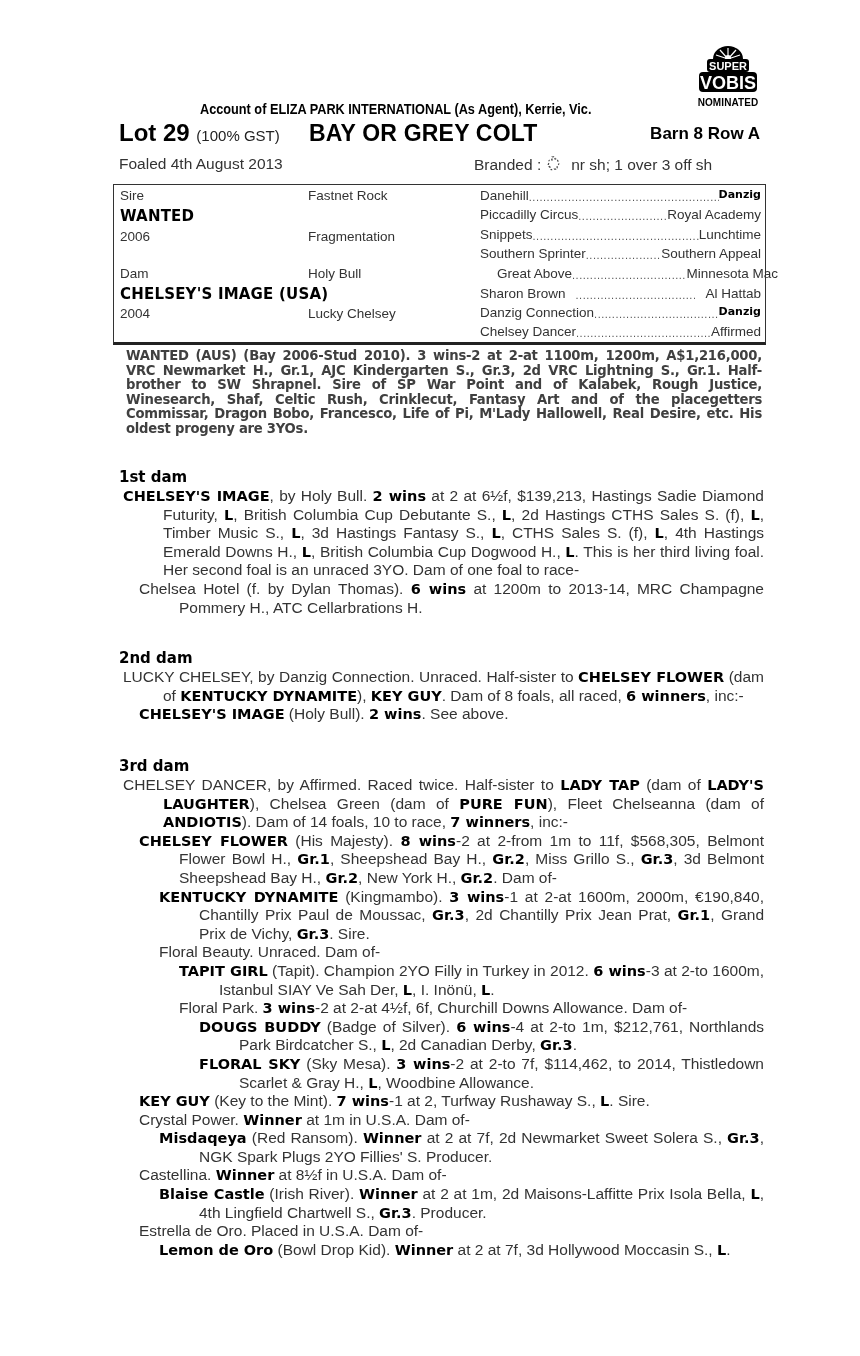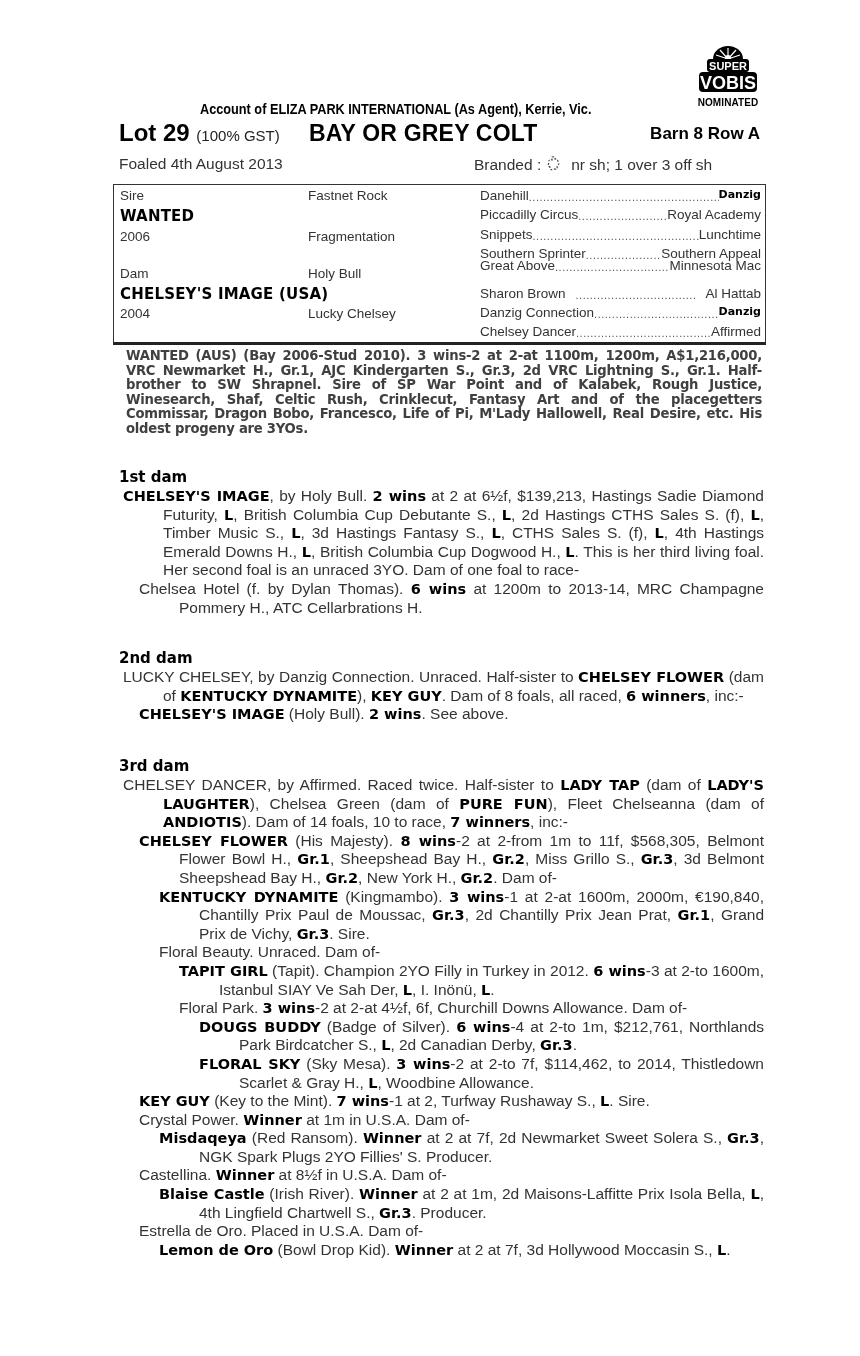--- a/index.html
+++ b/index.html
@@ -112,21 +112,21 @@
   <div class="gd" style="top:42px;">
       <span class="n">Snippets</span>
       <span class="dots"></span>
       <span class="s">Lunchtime</span>
     </div>
   <div class="gd" style="top:61px;">
       <span class="n">Southern Sprinter</span>
       <span class="dots"></span>
       <span class="s">Southern Appeal</span>
     </div>
-  <div class="gd" style="top:73px;">
+  <div class="gd" style="top:81px;margin-left:17px;">
       <span class="n">Great Above</span>
       <span class="dots"></span>
       <span class="s">Minnesota Mac</span>
     </div>
   <div class="gd" style="top:101px;gap:10px;">
       <span class="n">Sharon Brown</span>
       <span class="dots"></span>
       <span class="s">Al Hattab</span>
     </div>
   <div class="gd" style="top:120px;">

